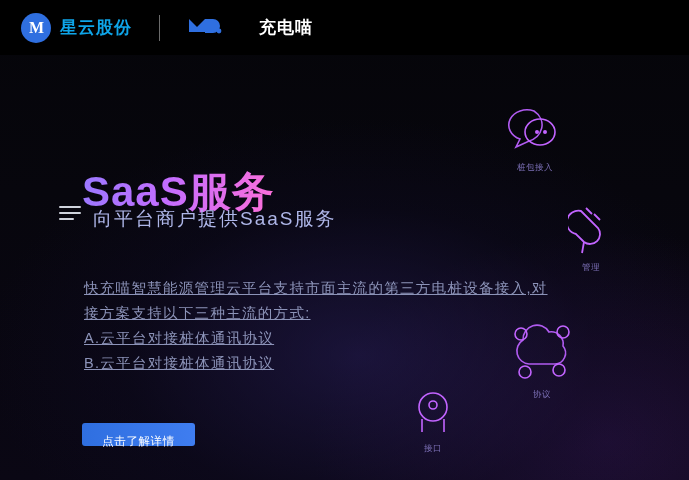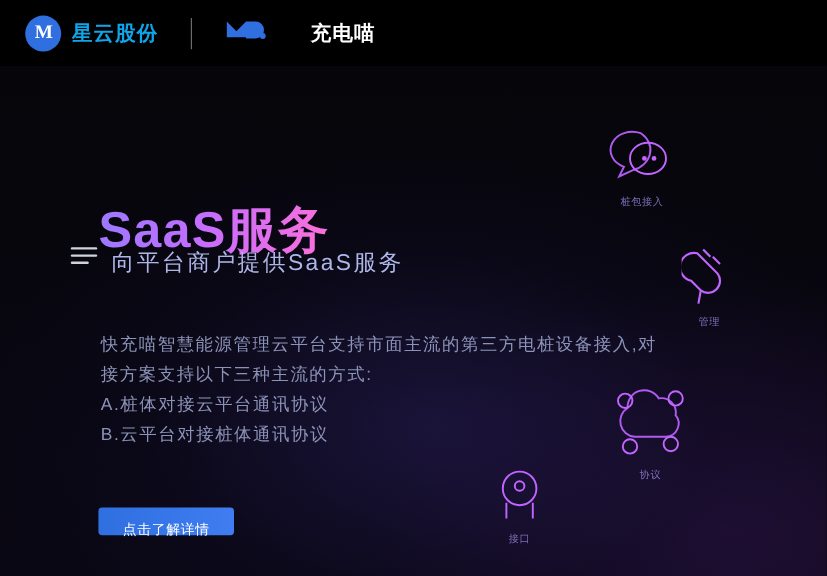--- a/index.html
+++ b/index.html
@@ -131,21 +131,21 @@
   #body-copy {
     position: absolute;
     left: 84px;
     top: 276px;
     width: 500px;
     color: #8c93b8;
     font-size: 14.5px;
     line-height: 25px;
     letter-spacing: 1.3px;
   }
-  #body-copy p { margin: 0; }
+  #body-copy p { margin: 0; text-decoration: underline; }
 
   #cta-button {
     position: absolute;
     left: 82px;
     top: 423px;
     width: 113px;
     height: 23px;
     border: none;
     border-radius: 3px;
     background: linear-gradient(90deg, #2f6fe0 0%, #3f7df0 100%);
@@ -234,21 +234,21 @@
       <span></span>
         <span></span>
         <span></span>
     </span>
     <span id="hero-subtitle">向平台商户提供SaaS服务</span>
   </div>
 
   <div id="body-copy">
     <p>快充喵智慧能源管理云平台支持市面主流的第三方电桩设备接入,对</p>
     <p>接方案支持以下三种主流的方式:</p>
-    <p>A.桩体对接云平台通讯协议</p>
+    <p>A.云平台对接桩体通讯协议</p>
     <p>B.云平台对接桩体通讯协议</p>
   </div>
 
   <button id="cta-button">点击了解详情</button>
 
   <div class="node" id="node-chat">
     <span class="glyph">
       <svg width="62" height="52" viewBox="0 0 62 52" aria-hidden="true">
         <path d="M30 8 A18 15 0 1 0 16 36 L12 44 L23 39 A22 18 0 0 0 30 8 Z" fill="none" stroke="#b05bf0" stroke-width="1.6"></path>
         <path d="M36 16 A15 13 0 1 1 36 42 A15 13 0 1 1 36 16 Z" fill="none" stroke="#c264ff" stroke-width="1.6"></path>

